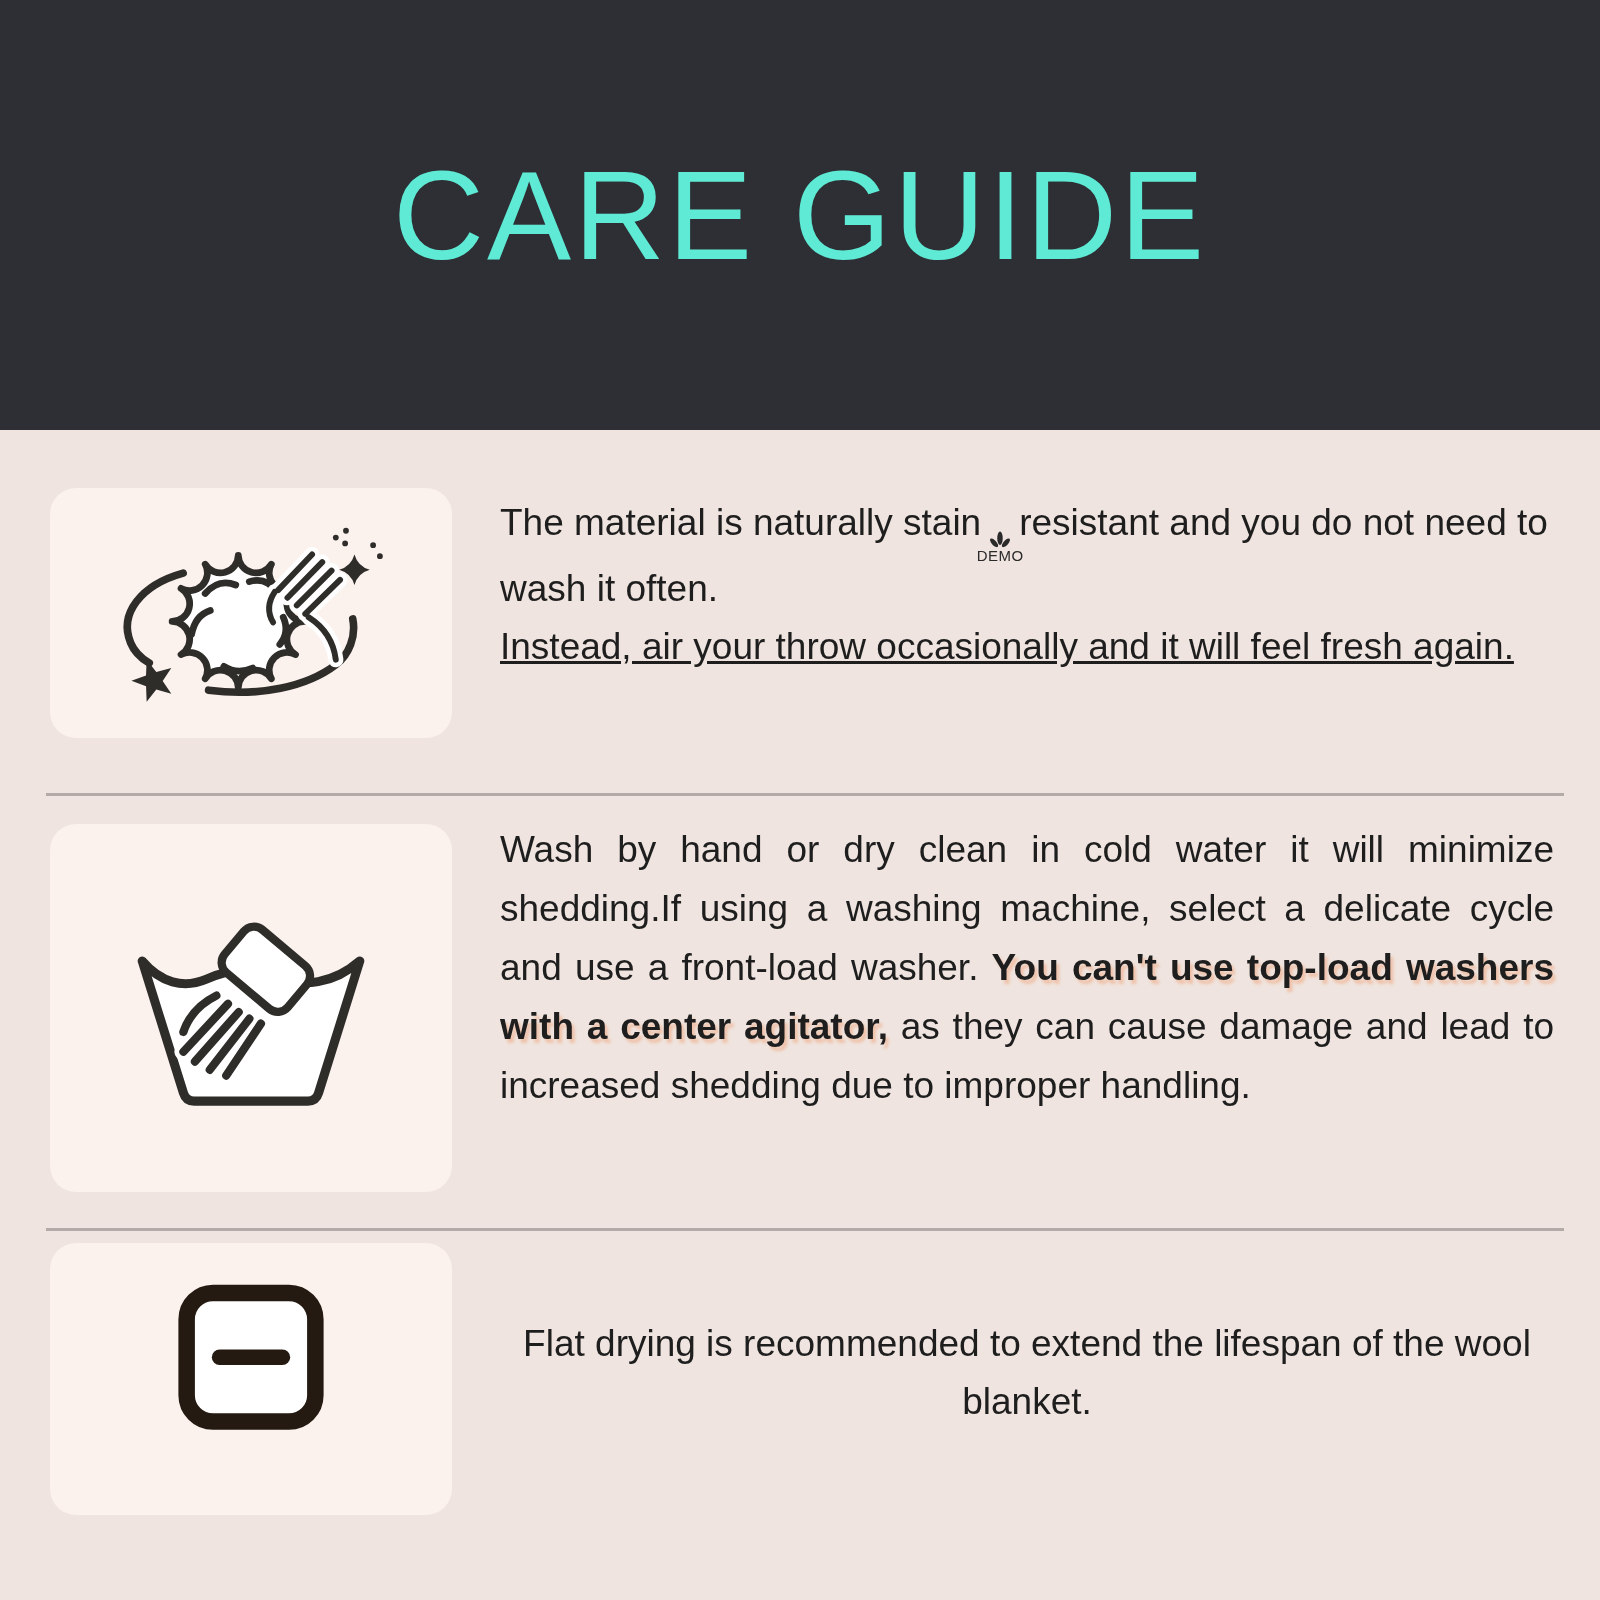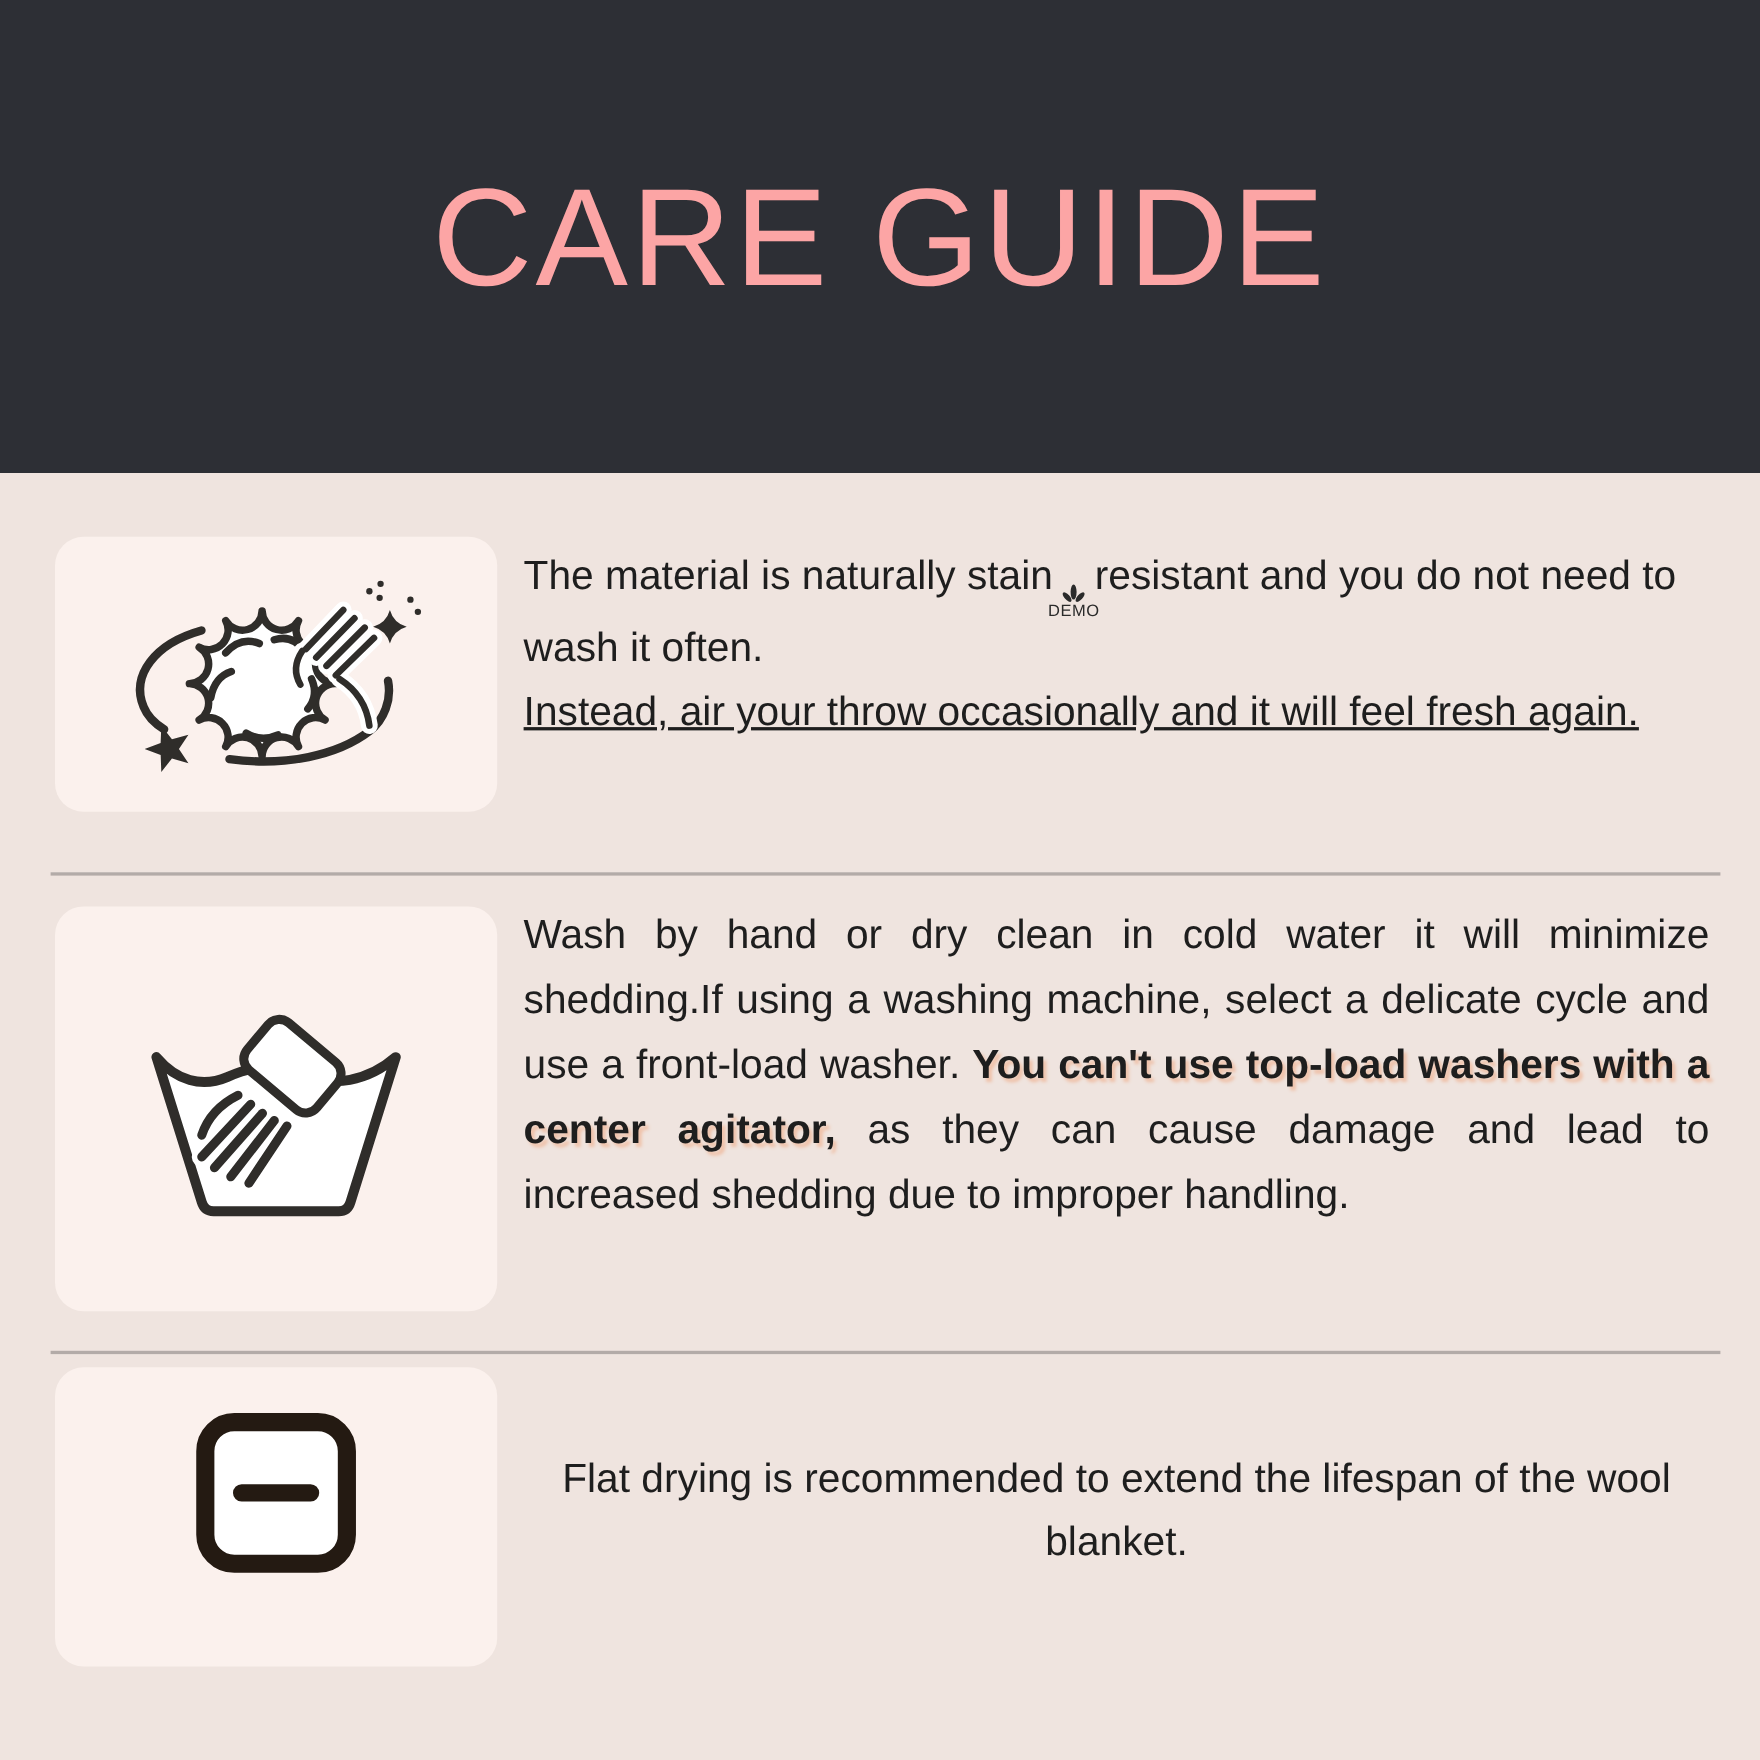--- a/index.html
+++ b/index.html
@@ -9,42 +9,42 @@
     font-family: "Liberation Sans", "DejaVu Sans", sans-serif;
     color: #1E1E1E;
     overflow: hidden;
   }
   .header {
     height: 430px;
     background: #2D2F35;
     display: flex; align-items: center; justify-content: center;
   }
   .title {
-    color: #fca5a5;
+    color: #5eead4;
     font-size: 126px;
     font-weight: 400;
     letter-spacing: 3px;
     white-space: nowrap;
   }
   .section { display: flex; padding-left: 50px; padding-right: 46px; }
   .icon-card {
     width: 402px; flex: 0 0 auto;
     background: #FBF1ED;
     border-radius: 26px;
     display: flex; align-items: center; justify-content: center;
   }
   .sec1 { margin-top: 58px; }
   .sec1 .icon-card { height: 250px; }
   .sec2 { margin-top: 28px; justify-content: space-between; }
   .sec2 .icon-card { height: 368px; }
   .sec3 { margin-top: 12px; }
   .sec3 .icon-card { height: 272px; }
   .text {
     flex: 1;
-    margin-left: 24px;
+    margin-left: 48px;
     font-size: 37px;
     line-height: 58px;
   }
   .sec1 .text { margin-top: 6px; }
   .sec2 .text { margin-top: -4px; line-height: 59px; text-align: justify; }
   .sec3 .text { margin-top: 72px; text-align: center; }
   .block { display: block; text-decoration: underline; }
   .hl {
     font-weight: 700;
     text-shadow: 3px 4px 3px #EFC2AA;

